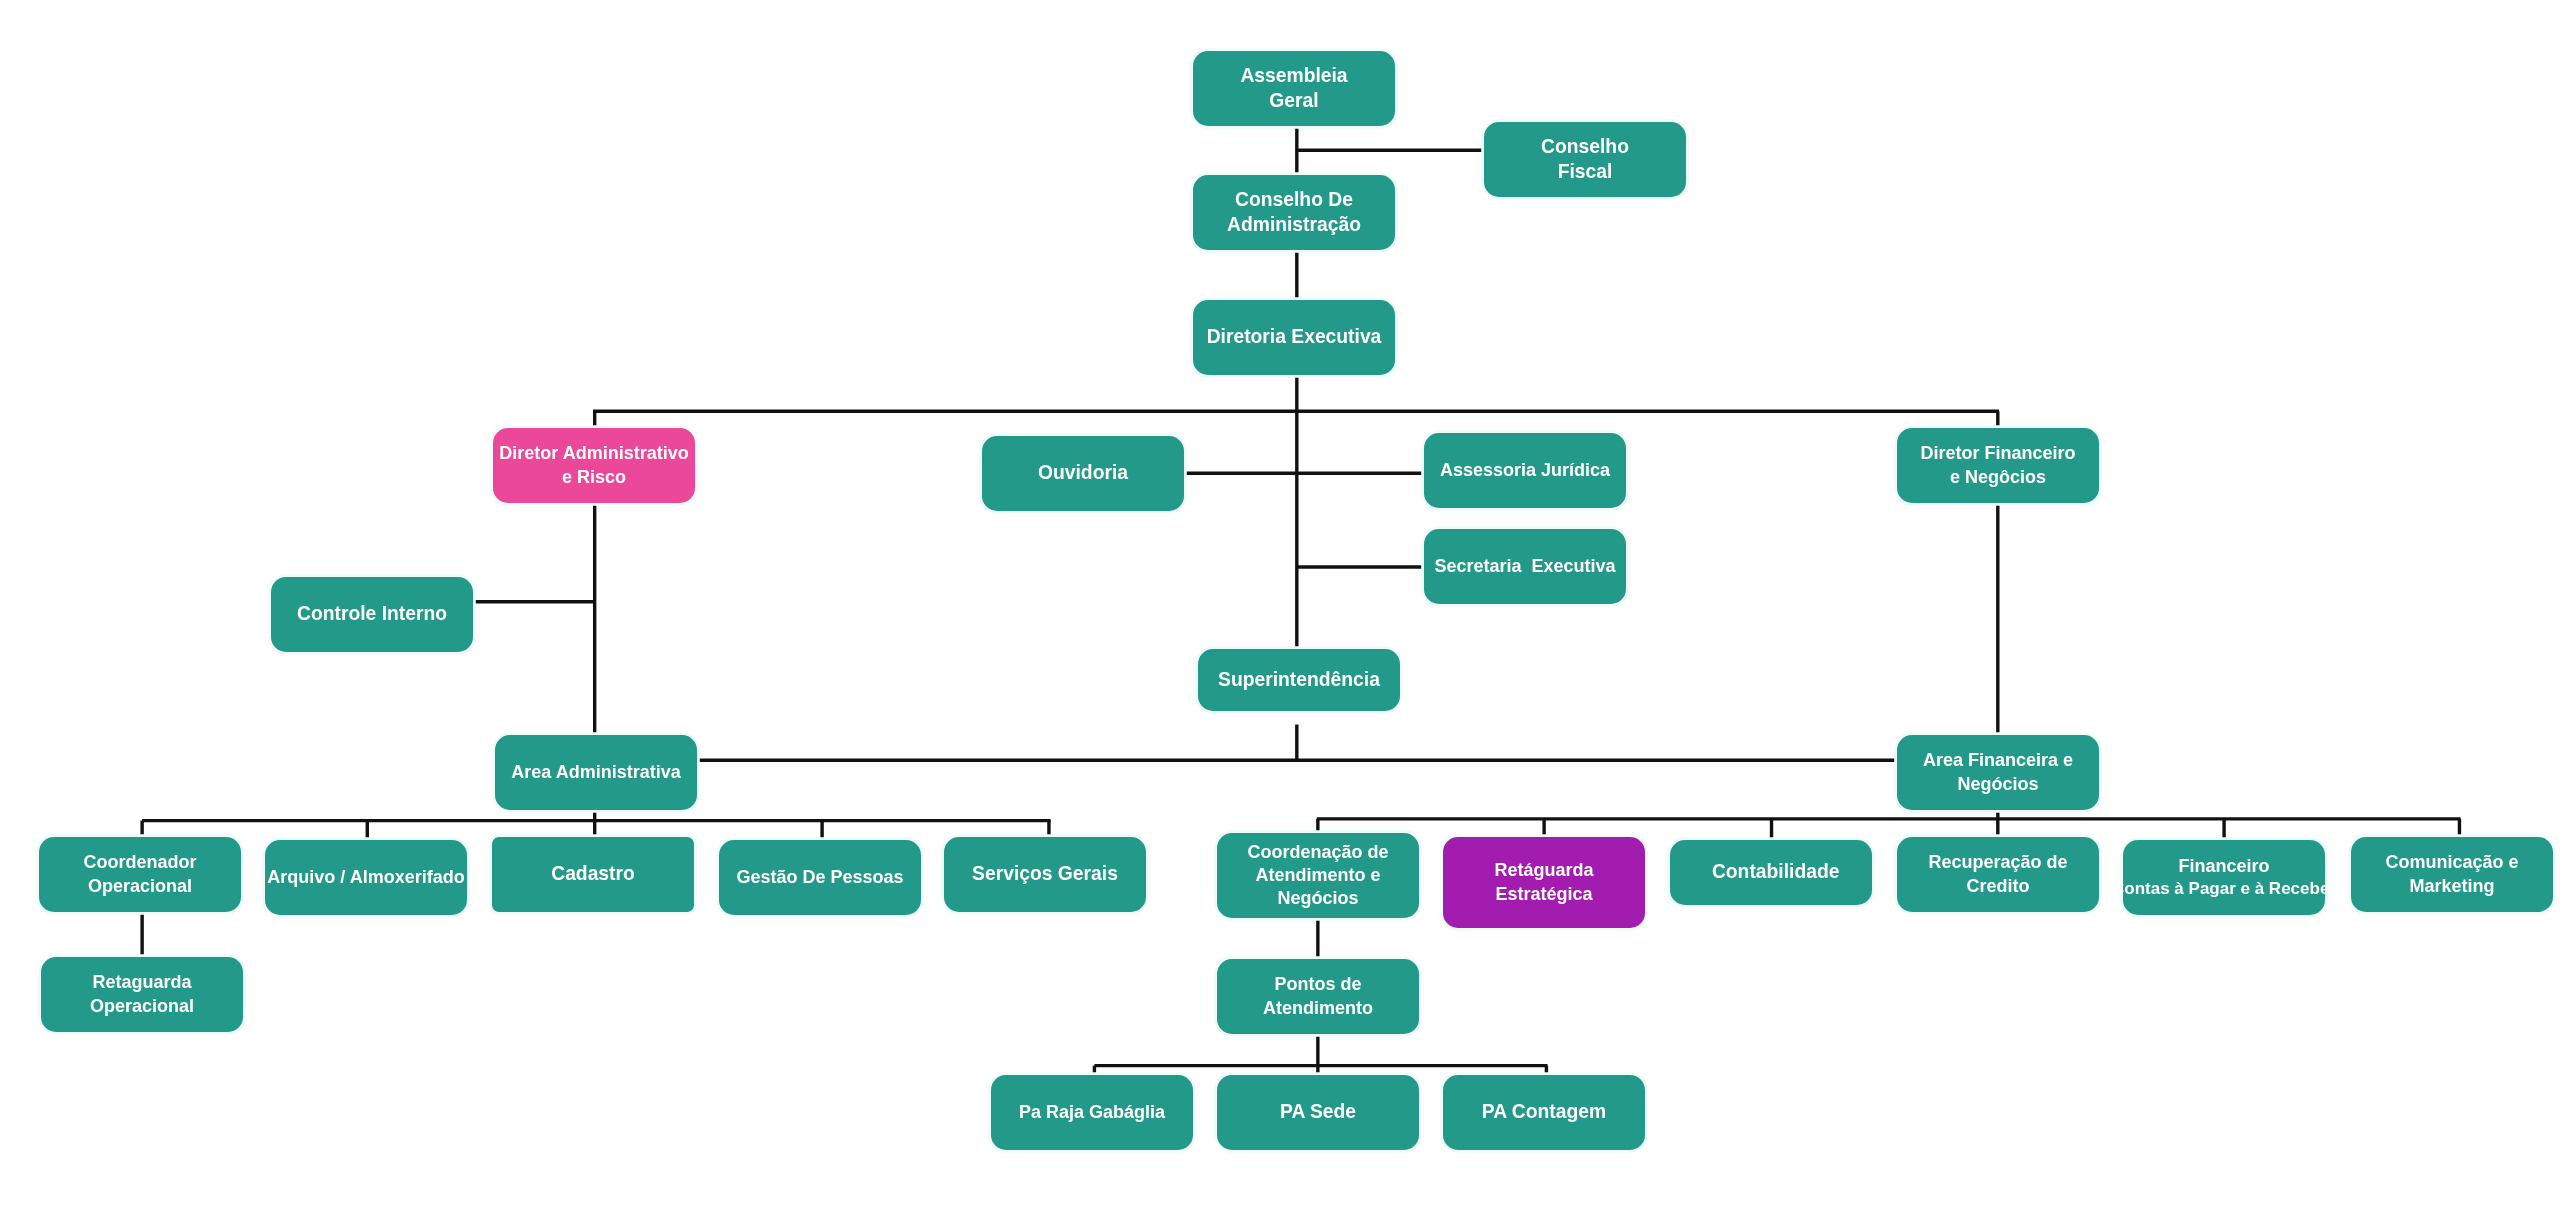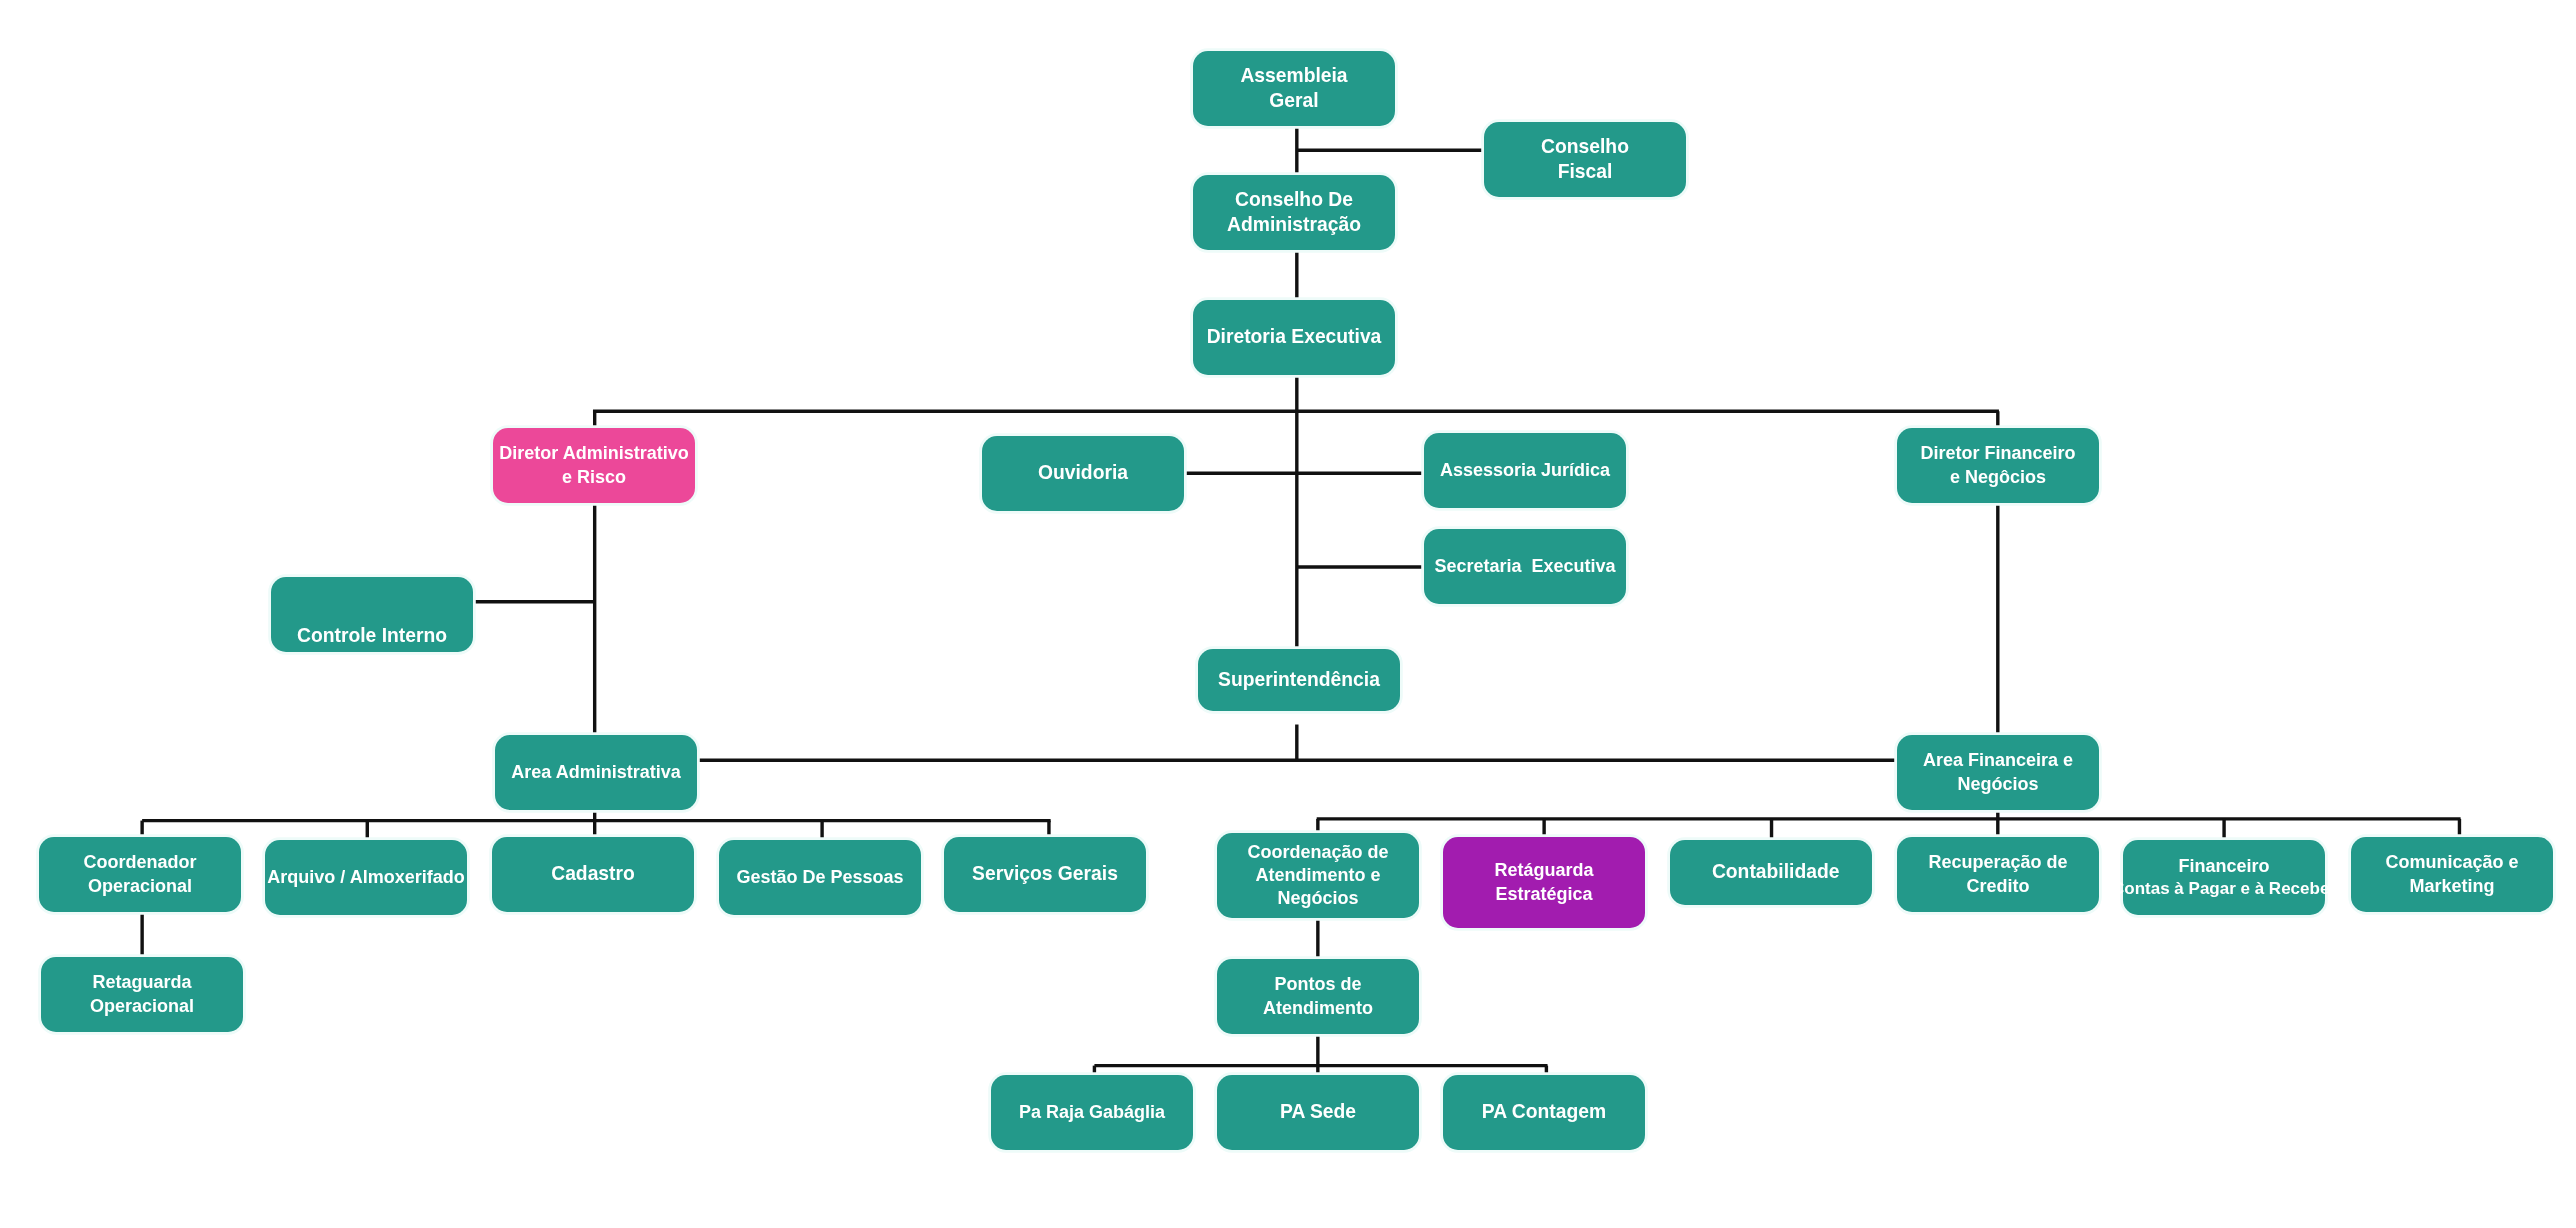--- a/index.html
+++ b/index.html
@@ -122,41 +122,41 @@
       <div class="node fs-sm" style="left: 1424px; top: 433px; width: 202px; height: 75px; background: rgb(35, 153, 138); color: rgb(255, 255, 255);">
         <span class="line">Assessoria Jurídica</span>
       </div>
       <div class="node fs-sm" style="left: 1897px; top: 428px; width: 202px; height: 75px; background: rgb(35, 153, 138); color: rgb(255, 255, 255);">
         <span class="line">Diretor Financeiro</span>
         <span class="line">e Negôcios</span>
       </div>
       <div class="node fs-sm" style="left: 1424px; top: 529px; width: 202px; height: 75px; background: rgb(35, 153, 138); color: rgb(255, 255, 255);">
         <span class="line">Secretaria  Executiva</span>
       </div>
-      <div class="node fs-md" style="left: 271px; top: 577px; width: 202px; height: 75px; background: rgb(35, 153, 138); color: rgb(255, 255, 255); justify-content: flex-end;">
+      <div class="node fs-md" style="left: 271px; top: 577px; width: 202px; height: 75px; background: rgb(35, 153, 138); color: rgb(255, 255, 255);">
         <span class="line">Controle Interno</span>
       </div>
       <div class="node fs-md" style="left: 1198px; top: 649px; width: 202px; height: 62px; background: rgb(35, 153, 138); color: rgb(255, 255, 255);">
         <span class="line">Superintendência</span>
       </div>
       <div class="node fs-sm" style="left: 495px; top: 735px; width: 202px; height: 75px; background: rgb(35, 153, 138); color: rgb(255, 255, 255);">
         <span class="line">Area Administrativa</span>
       </div>
       <div class="node fs-sm" style="left: 1897px; top: 735px; width: 202px; height: 75px; background: rgb(35, 153, 138); color: rgb(255, 255, 255);">
         <span class="line">Area Financeira e</span>
         <span class="line">Negócios</span>
       </div>
       <div class="node fs-sm" style="left: 39px; top: 837px; width: 202px; height: 75px; background: rgb(35, 153, 138); color: rgb(255, 255, 255);">
         <span class="line">Coordenador</span>
         <span class="line">Operacional</span>
       </div>
       <div class="node fs-sm" style="left: 265px; top: 840px; width: 202px; height: 75px; background: rgb(35, 153, 138); color: rgb(255, 255, 255);">
         <span class="line">Arquivo / Almoxerifado</span>
       </div>
-      <div class="node fs-md" style="left: 492px; top: 837px; width: 202px; height: 75px; background: rgb(35, 153, 138); color: rgb(255, 255, 255);">
+      <div class="node fs-md" style="left: 492px; top: 837px; width: 202px; height: 75px; background: rgb(35, 153, 138); color: rgb(255, 255, 255); border-radius: 7px;">
         <span class="line">Cadastro</span>
       </div>
       <div class="node fs-sm" style="left: 719px; top: 840px; width: 202px; height: 75px; background: rgb(35, 153, 138); color: rgb(255, 255, 255);">
         <span class="line">Gestão De Pessoas</span>
       </div>
       <div class="node fs-md" style="left: 944px; top: 837px; width: 202px; height: 75px; background: rgb(35, 153, 138); color: rgb(255, 255, 255);">
         <span class="line">Serviços Gerais</span>
       </div>
       <div class="node fs-sm" style="left: 1217px; top: 833px; width: 202px; height: 85px; background: rgb(35, 153, 138); color: rgb(255, 255, 255);">
         <span class="line">Coordenação de</span>

